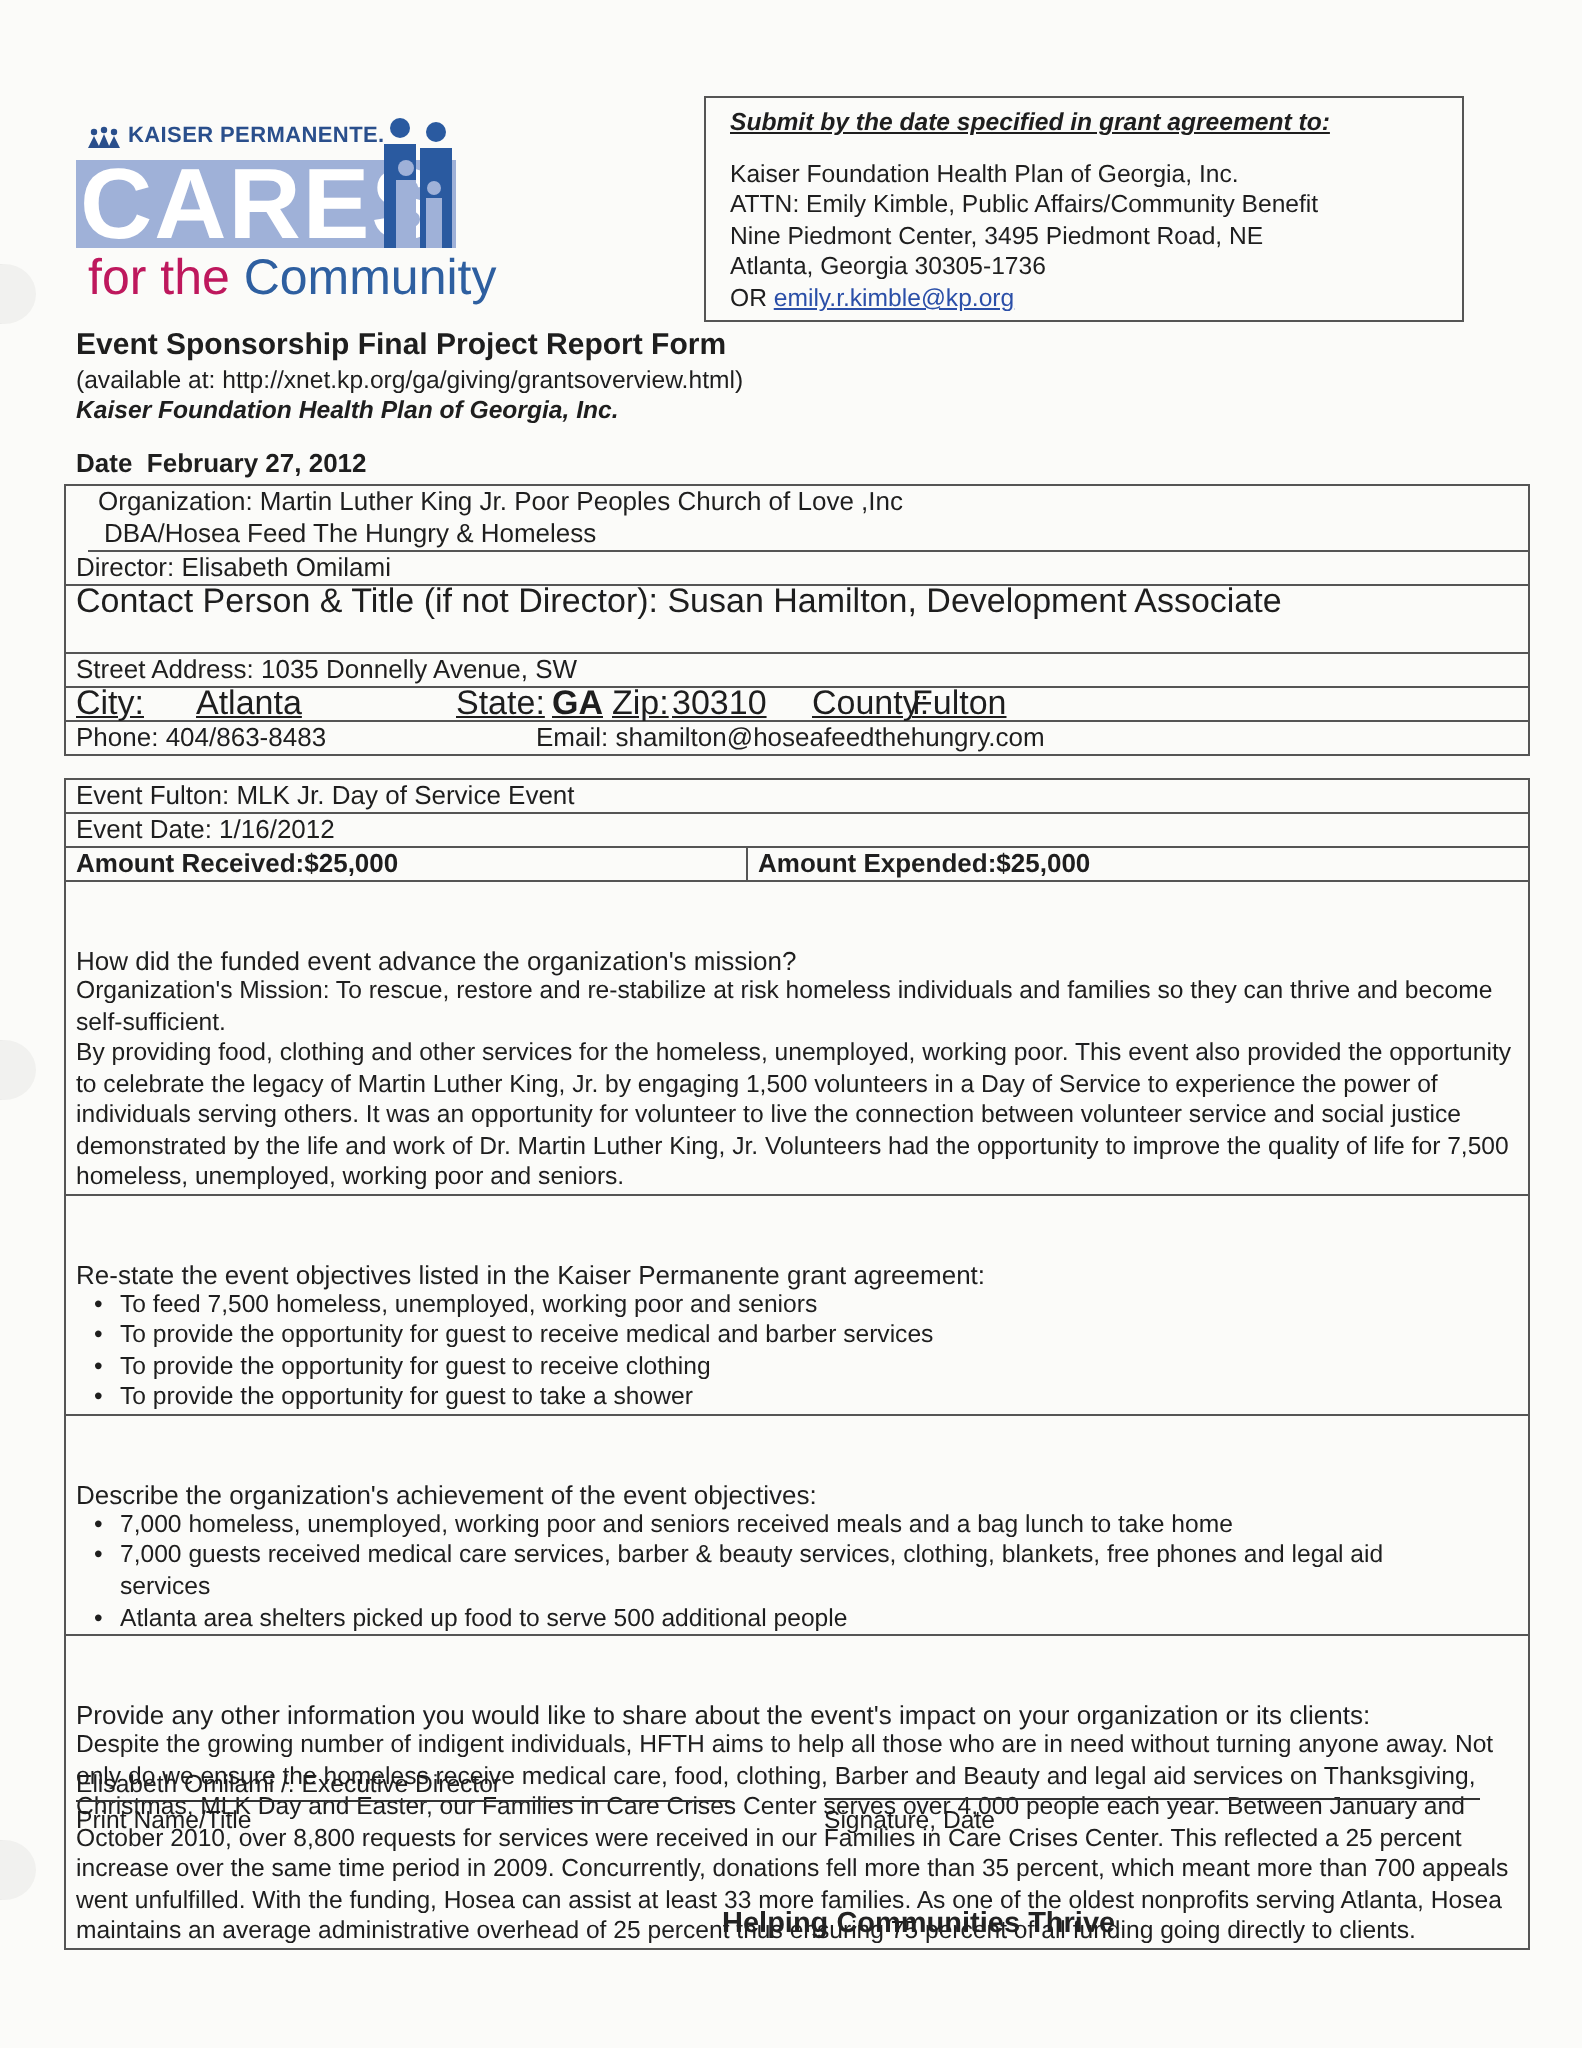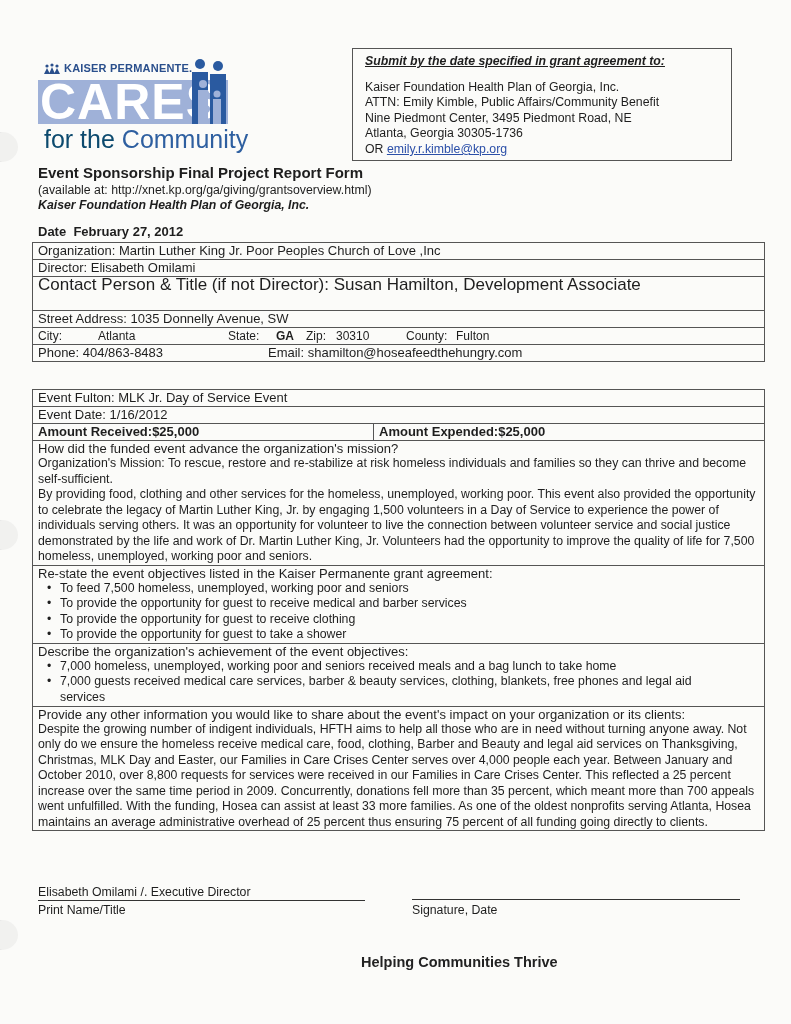--- a/index.html
+++ b/index.html
@@ -7,35 +7,35 @@
          font-family:"Liberation Sans", sans-serif; color:#1e1e1e; }
   .abs { position:absolute; }
   
   #logo { left:38px; top:55px; width:230px; height:110px; }
   #kp-line { left:44px; top:62px; font-size:11px; font-weight:bold; color:#2a4f8c; letter-spacing:0.2px; display:flex; align-items:center; gap:4px; }
   #kp-line .kp-mark { width:16px; height:11px; }
   #cares-band { left:38px; top:80px; width:190px; height:44px; background:#9fb1d8; }
   #cares-text { left:40px; top:74px; font-size:50px; font-weight:bold; color:#ffffff; letter-spacing:1px; line-height:56px; }
   #family { left:188px; top:58px; width:44px; height:66px; }
   #community { left:44px; top:124px; font-size:25px; color:#2e5fa0; line-height:30px; }
-  #community .for-the { color:#0c4a6e; }
+  #community .for-the { color:#be185d; }
   
   #submit-box { left:352px; top:48px; width:380px; height:113px; border:1.5px solid #555; box-sizing:border-box; padding:5px 12px; font-size:12.3px; line-height:15.6px; }
   #submit-box .hd { font-weight:bold; font-style:italic; text-decoration:underline; margin-bottom:10px; }
   #submit-box a { color:#2b4fa8; text-decoration:underline; }
   
   #title { left:38px; top:164px; font-size:15px; font-weight:bold; }
   #avail { left:38px; top:183px; font-size:12.3px; }
   #kfhp { left:38px; top:198px; font-size:12.3px; font-weight:bold; font-style:italic; }
   #date { left:38px; top:224px; font-size:13px; font-weight:bold; }
   
   .box { position:absolute; left:32px; width:733px; border:1px solid #555; box-sizing:border-box; font-size:12.3px; }
   .row { border-bottom:1px solid #555; padding:0 5px; line-height:15.5px; }
   .row:last-child { border-bottom:none; }
-  .q { font-size:13px; line-height:15px; }
+  .q { font-size:13px; line-height:15px;margin-top:32px; }
   .para { line-height:15.5px; }
   ul.bl { margin:0; padding-left:22px; list-style:none; }
   ul.bl li { position:relative; line-height:15.6px; }
   ul.bl li::before { content:"\2022"; position:absolute; left:-13px; top:0; }
   .split { display:flex; padding:0; }
   .split > div { padding:0 5px; }
   .split .left { width:330px; border-right:1px solid #555; }
   .field-row { display:flex; }
   
   #sig-name { left:38px; top:885px; width:327px; font-size:12.3px; border-bottom:1px solid #333; padding-bottom:1px; }
@@ -93,27 +93,28 @@
 </div>
 
 <div id="title" class="abs">Event Sponsorship Final Project Report Form</div>
 <div id="avail" class="abs">(available at: http://xnet.kp.org/ga/giving/grantsoverview.html)</div>
 <div id="kfhp" class="abs">Kaiser Foundation Health Plan of Georgia, Inc.</div>
 <div id="date" class="abs">
   <span>Date</span>&nbsp;&nbsp;<span>February 27, 2012</span>
 </div>
 
 <div class="box" style="top:242px;">
-  <div class="row" style="font-size:13px; line-height:16px;">
+  <div class="row" style="font-size:13px; line-height:16px;margin-left:11px;">
     <div>Organization: Martin Luther King Jr.  Poor Peoples Church of Love ,Inc</div>
+    <div style="padding-left:3px;">DBA/Hosea Feed The Hungry &amp; Homeless</div>
   </div>
   <div class="row" style="font-size:13px; line-height:16px;">Director:  Elisabeth Omilami</div>
   <div class="row" style="font-size:17px; line-height:16px; height:33px;">Contact Person &amp; Title (if not Director):  Susan Hamilton, Development Associate</div>
   <div class="row" style="font-size:13px; line-height:16px;">Street Address: 1035 Donnelly Avenue, SW</div>
-  <div class="row field-row" style="font-size:12px; line-height:16px;">
+  <div class="row field-row" style="font-size:17px; line-height:16px;text-decoration:underline;">
     <span style="width:60px;">City:</span>
     <span style="width:130px;">Atlanta</span>
     <span style="width:48px;">State:</span>
     <span style="width:30px; font-weight:bold;">GA</span>
     <span style="width:30px;">Zip:</span>
     <span style="width:70px;">30310</span>
     <span style="width:50px;">County:</span>
     <span>Fulton</span>
   </div>
   <div class="row field-row" style="font-size:13px; line-height:16px;">
@@ -141,20 +142,21 @@
       <li>To provide the opportunity for guest to receive medical and barber services</li>
       <li>To provide  the opportunity for guest to receive clothing</li>
       <li>To provide the opportunity for guest to take a   shower</li>
     </ul>
   </div>
   <div class="row">
     <div class="q">Describe the organization's achievement of the event objectives:</div>
     <ul class="bl" style="padding-right:20px;">
       <li>7,000 homeless, unemployed, working poor and seniors received meals and a bag lunch to take home</li>
       <li>7,000 guests received medical  care services, barber &amp; beauty services, clothing, blankets, free phones and legal  aid services</li>
+      <li> Atlanta area shelters picked up food to serve 500 additional people</li>
     </ul>
   </div>
   <div class="row">
     <div class="q">Provide any other information you would like to share about the event's impact on your organization or its clients:</div>
     <div class="para">Despite the growing number of indigent individuals, HFTH aims to help all those who are in need without turning anyone away. Not only do we ensure the homeless receive medical care, food, clothing, Barber and Beauty and legal aid services on Thanksgiving, Christmas, MLK Day and Easter, our Families in Care Crises Center serves over 4,000 people each year. Between January and October 2010, over 8,800 requests for services were received in our Families in Care Crises Center. This reflected a 25 percent increase over the same time period in 2009. Concurrently, donations fell more than 35 percent, which meant more than 700 appeals went unfulfilled. With the funding, Hosea can assist at least 33 more families. As one of the oldest nonprofits serving Atlanta, Hosea maintains an average administrative overhead of 25 percent thus ensuring 75 percent of all funding going directly to clients.</div>
   </div>
 </div>
 
 <div id="sig-name" class="abs">Elisabeth Omilami /. Executive Director</div>
 <div id="sig-name-lbl" class="abs">Print Name/Title</div>

